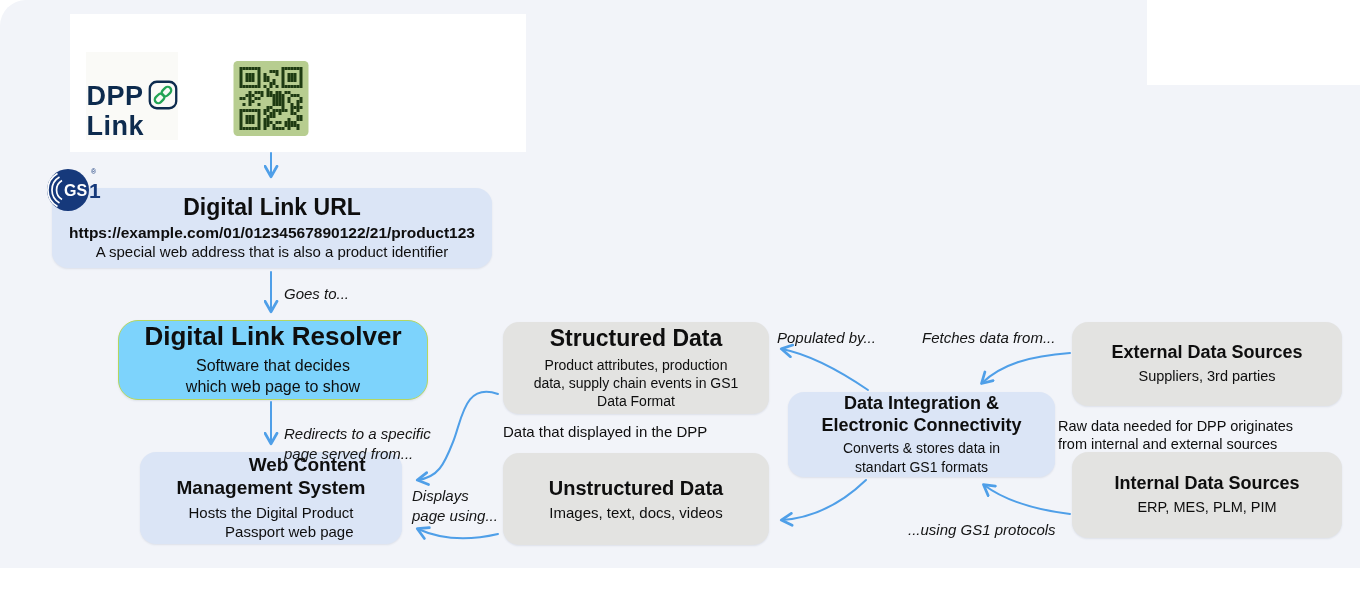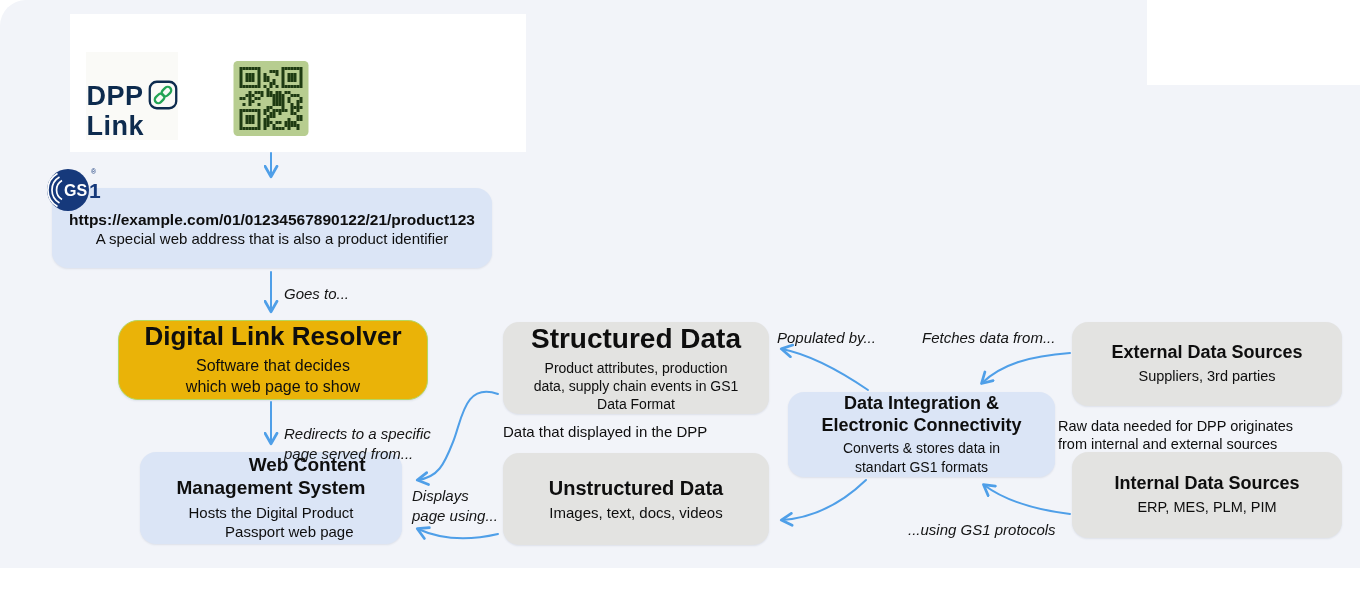--- a/index.html
+++ b/index.html
@@ -7,21 +7,21 @@
   #canvas{position:absolute;left:0;top:0;width:1360px;height:568px;background:#f2f4f9;border-radius:26px 0 0 0;}
   #white-cut{position:absolute;left:1147px;top:0;width:213px;height:85px;background:#ffffff;}
   #header-card{position:absolute;left:70px;top:14px;width:456px;height:138px;background:#ffffff;}
   #logo-block{position:absolute;left:16px;top:38px;width:92px;height:88px;background:#fafaf7;display:flex;align-items:flex-end;justify-content:center;}
   .logo-inner{line-height:1.0;}
   .logo-row{display:flex;align-items:center;gap:4px;}
   .logo-txt{font-size:27px;font-weight:800;color:#0d2b4e;letter-spacing:0.5px;}
   #qr-wrap{position:absolute;left:161px;top:47px;width:80px;height:75px;}
   .box{position:absolute;border-radius:16px;display:flex;flex-direction:column;align-items:center;justify-content:center;text-align:center;box-shadow:0 1px 2px rgba(40,60,100,0.10);}
   .box.blue{background:#dbe5f6;}
-  .box.green{background:#eab308;border:1px solid #b4d761;border-radius:20px;}
+  .box.green{background:#7dd3fc;border:1px solid #b4d761;border-radius:20px;}
   .box.gray{background:#e3e3e1;}
   .t-xl{font-size:23px;font-weight:700;white-space:pre-line;line-height:1.2;}
   .t-xxl{font-size:26px;font-weight:700;white-space:pre-line;line-height:1.15;}
   .t-lg{font-size:19px;font-weight:700;white-space:pre-line;line-height:1.2;}
   .t-md{font-size:18px;font-weight:700;white-space:pre-line;line-height:1.2;}
   .d-url{font-size:15.5px;font-weight:700;margin-top:3px;}
   .d-sm{font-size:15px;white-space:pre-line;line-height:1.32;margin-top:3px;}
   .d-xs{font-size:14px;white-space:pre-line;line-height:1.3;margin-top:3px;}
   .flabel{position:absolute;font-style:italic;font-size:15px;color:#141414;white-space:pre-line;line-height:1.35;}
   .note{position:absolute;font-size:15px;white-space:pre-line;line-height:1.25;color:#0e0e0e;}
@@ -293,39 +293,40 @@
         <path d="M15.5,13 A15,15 0 0 0 15.5,39"></path>
         <path d="M13.5,9.5 A19,19 0 0 0 13.5,42.5"></path>
       </g>
       <text x="20" y="32" font-family="Liberation Sans,sans-serif" font-size="16" font-weight="bold" fill="#ffffff" id="gs1-gs">GS</text>
       <text x="45" y="34" font-family="Liberation Sans,sans-serif" font-size="21" font-weight="bold" fill="#16397b" id="gs1-one">1</text>
       <text x="47" y="10" font-family="Liberation Sans,sans-serif" font-size="7" fill="#16397b" id="gs1-reg">®</text>
     </svg>
   </div>
 
   <div class="box blue" style="left:52px;top:188px;width:440px;height:80px;">
+    <div class="t-xl">Digital Link URL</div>
     <div class="d-url">https://example.com/01/01234567890122/21/product123</div>
     <div class="d-sm" style="margin-top:0;">A special web address that is also a product identifier</div>
   </div>
 
   <div class="box green" style="left:118px;top:320px;width:308px;height:78px;">
     <div class="t-xxl">Digital Link Resolver</div>
     <div class="d-sm" style="font-size:16px;">Software that decides
 which web page to show</div>
   </div>
 
   <div class="box blue" style="left:140px;top:452px;width:262px;height:92px;text-align:right;">
     <div class="t-lg">Web Content
 Management System</div>
     <div class="d-sm">Hosts the Digital Product
 Passport web page</div>
   </div>
 
   <div class="box gray" style="left:503px;top:322px;width:266px;height:92px;">
-    <div class="t-lg" style="font-size:28px;text-align:right;">Structured  Data</div>
+    <div class="t-lg" style="font-size:23px;text-align:right;">Structured  Data</div>
     <div class="d-xs">Product attributes, production
 data, supply chain events in GS1
 Data Format</div>
   </div>
 
   <div class="box gray" style="left:503px;top:453px;width:266px;height:92px;">
     <div class="t-lg" style="font-size:20px;">Unstructured  Data</div>
     <div class="d-sm">Images, text, docs, videos</div>
   </div>
 

